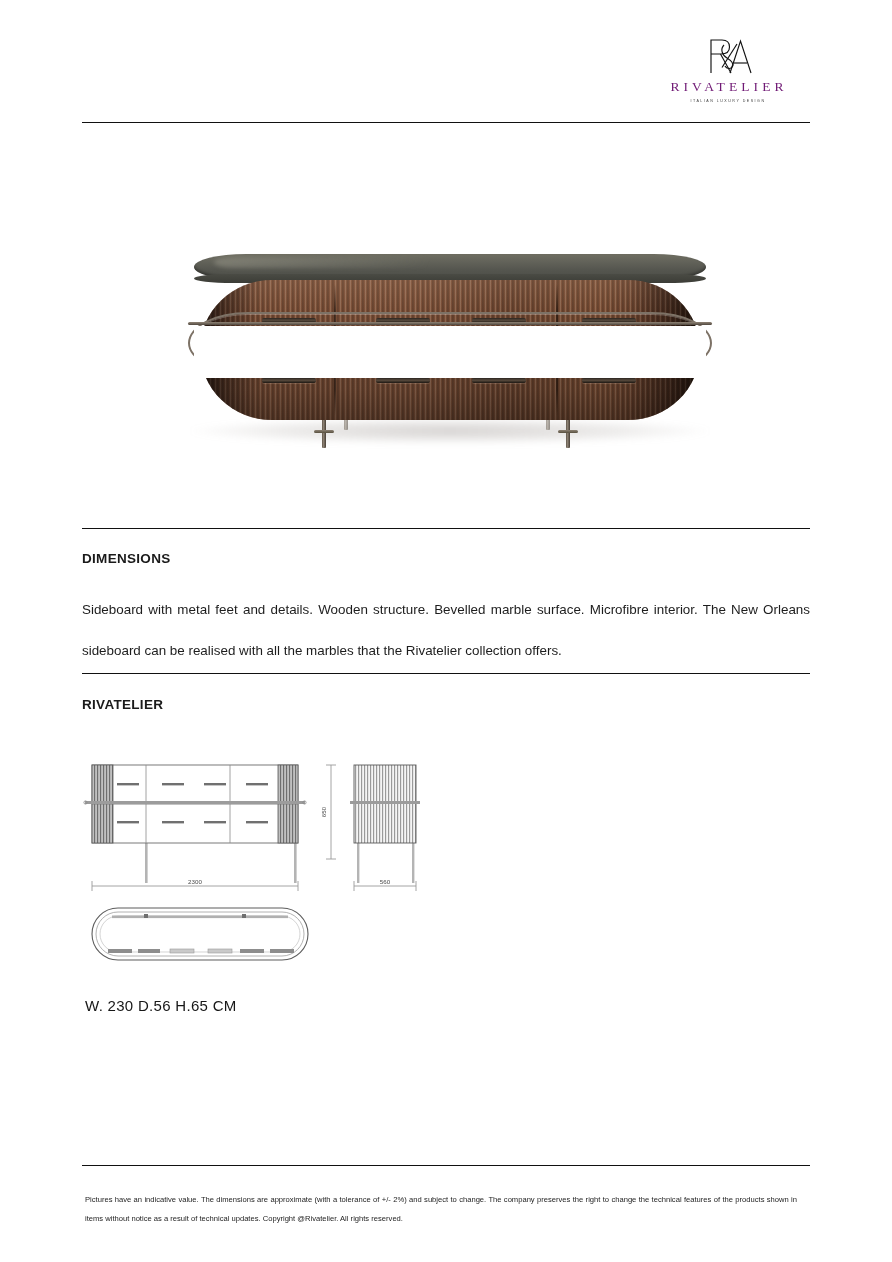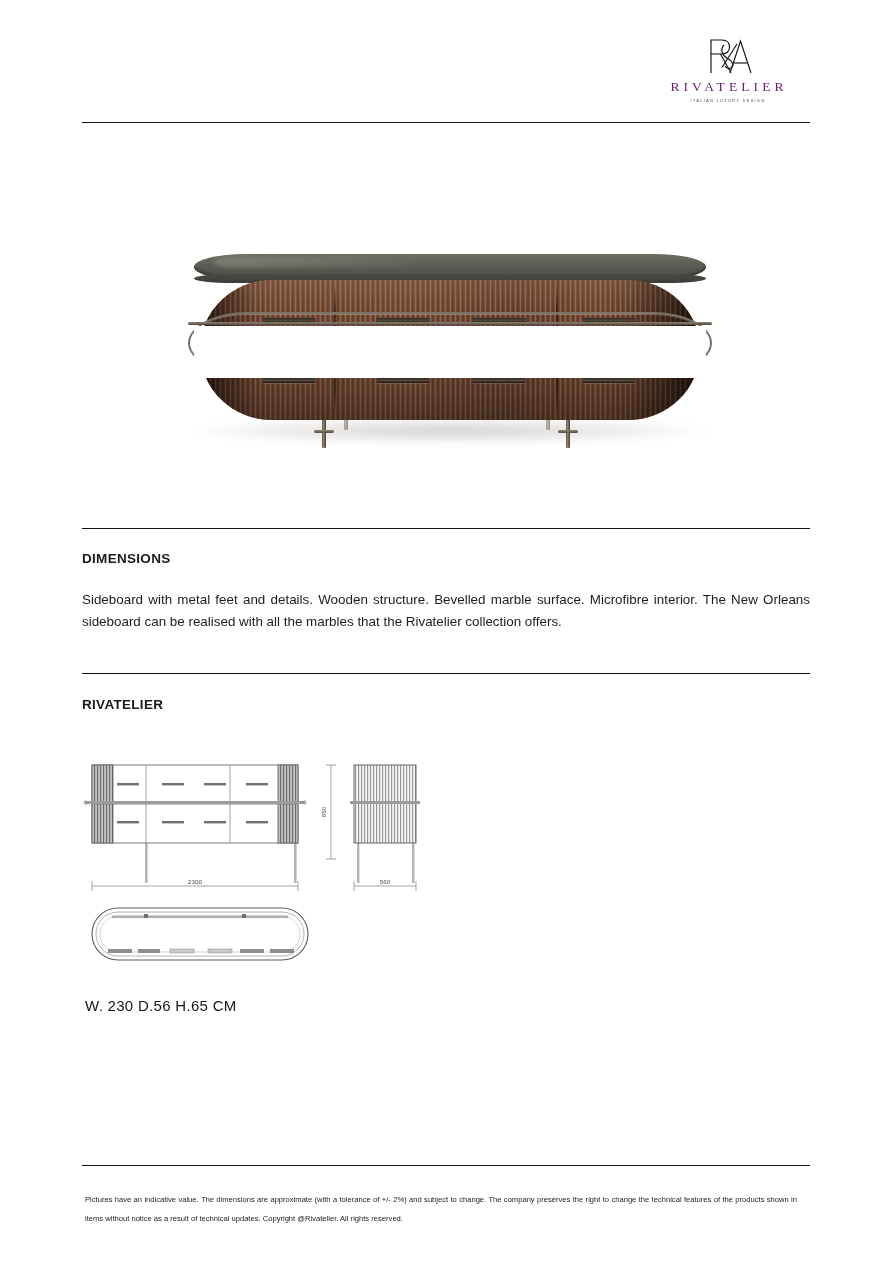--- a/index.html
+++ b/index.html
@@ -205,21 +205,21 @@
     letter-spacing: .3px;
   }
   .title-desc { top: 551px; }
   .title-dim  { top: 697px; }
 
   .desc-body {
     position: absolute;
     left: 82px; top: 589px;
     width: 728px;
     font-size: 13.4px;
-    line-height: 22px;
+    line-height: 41px;
     color: #1d1d1d;
     text-align: justify;
     text-justify: inter-word;
   }
 
   
   .tech { position: absolute; left: 82px; top: 745px; width: 728px; height: 230px; }
   .tech svg { display: block; }
 
   .dims-caption {

